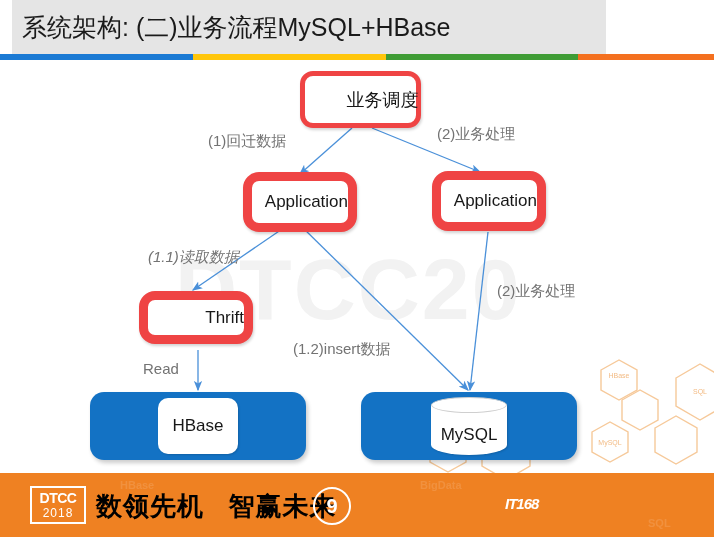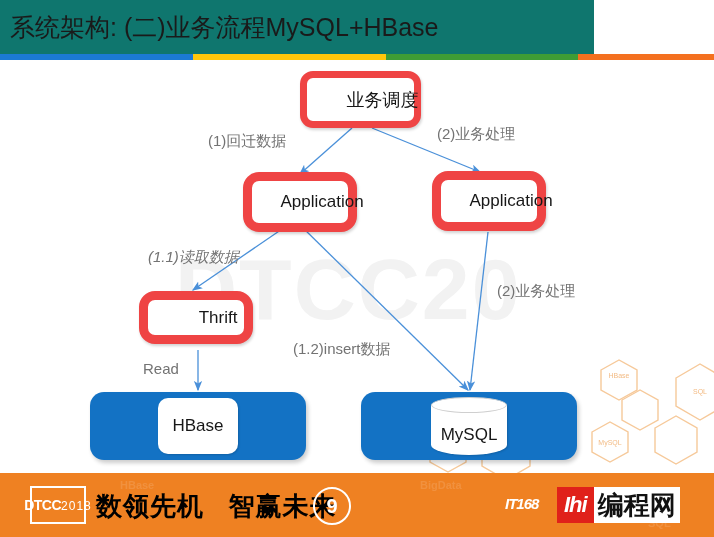--- a/index.html
+++ b/index.html
@@ -12,23 +12,23 @@
     width: 714px;
     height: 537px;
     overflow: hidden;
     background: #ffffff;
     font-family: "Liberation Sans", "DejaVu Sans", sans-serif;
   }
 
   
   .header {
     position: absolute;
-    left: 0; top: 0;
+    left: 12px; top: 0;
     width: 594px; height: 54px;
-    background: #0f766e;
+    background: #e5e5e5;
   }
   .header-title {
     position: absolute;
     left: 10px; top: 11px;
     font-size: 25px;
     color: #1a1a1a;
     letter-spacing: 0px;
     white-space: nowrap;
   }
   .accent-bar {
@@ -72,29 +72,29 @@
   }
 
   
   .node {
     position: absolute;
     box-sizing: border-box;
   }
   
   .node-outline {
     background: #ffffff;
-    border: 7px solid #ef4444;
+    border: 5px solid #ef4444;
     border-radius: 13px;
     display: flex;
     align-items: center;
     justify-content: center;
     box-shadow: 1px 2px 3px rgba(0,0,0,0.18);
     padding-left: 44px;
   }
-  .node-outline.thick { border-width: 9px; border-radius: 16px; }
+  .node-outline.thick { border-width: 9px; border-radius: 16px; justify-content: flex-end; }
   .node-label {
     font-size: 17px;
     color: #171717;
     white-space: nowrap;
   }
   .node-label.cjk { font-size: 18px; }
 
   
   .node-filled {
     background: #1372c4;
@@ -163,21 +163,21 @@
     background: #ef8122;
     overflow: hidden;
   }
   .dtcc-logo {
     position: absolute;
     left: 30px; top: 13px;
     width: 56px; height: 38px;
     border: 2px solid #ffffff;
     box-sizing: border-box;
     display: flex;
-    flex-direction: row;
+    flex-direction: column;
     align-items: center;
     justify-content: center;
     color: #ffffff;
     line-height: 1;
   }
   .dtcc-logo .l1 { font-size: 14px; font-weight: bold; letter-spacing: -0.5px; }
   .dtcc-logo .l2 { font-size: 12px; margin-top: 2px; letter-spacing: 1px; }
   .slogan {
     position: absolute;
     left: 96px; top: 16px;
@@ -367,20 +367,16 @@
     <div class="slogan">
       <span>数领先机</span>
       <span class="sep"></span>
       <span>智赢未来</span>
     </div>
 
     <div class="nine-badge">9</div>
 
     <div class="it168">IT168</div>
 
-    <div class="bcw">
-      <div class="bcw-mark">Ihi</div>
-      <div class="bcw-name">编程网</div>
-    </div>
 
   </div>
 
 </div>
 
 </body></html>

